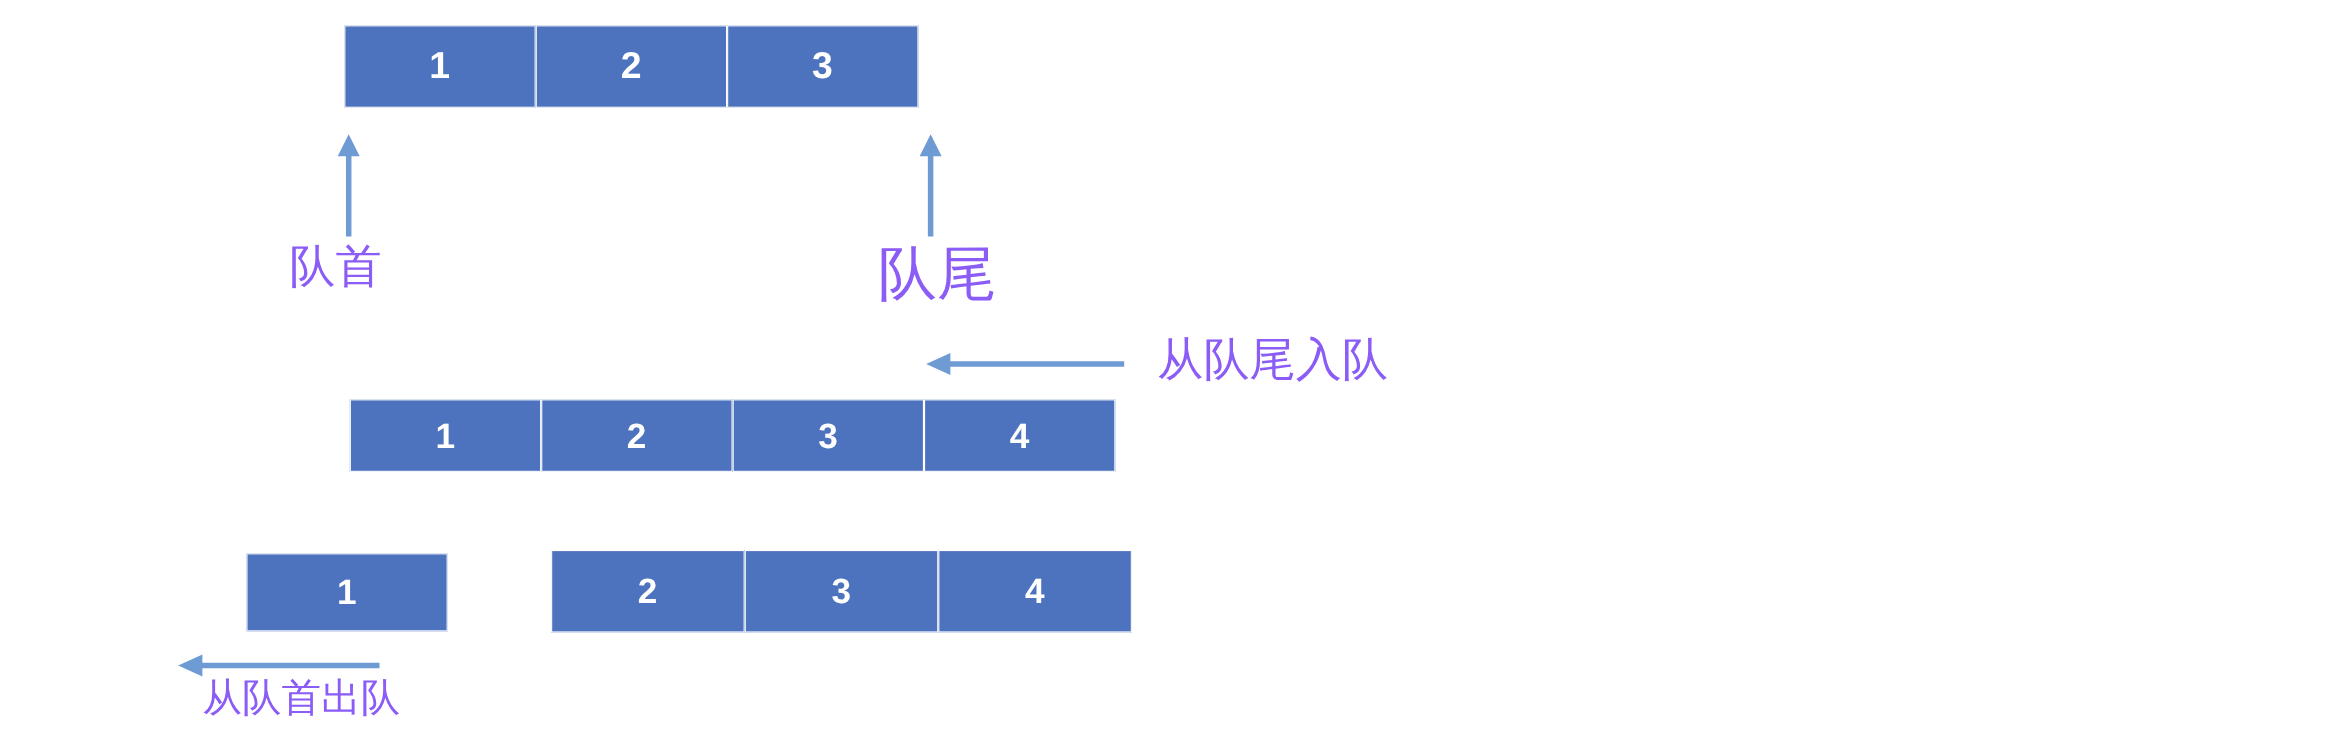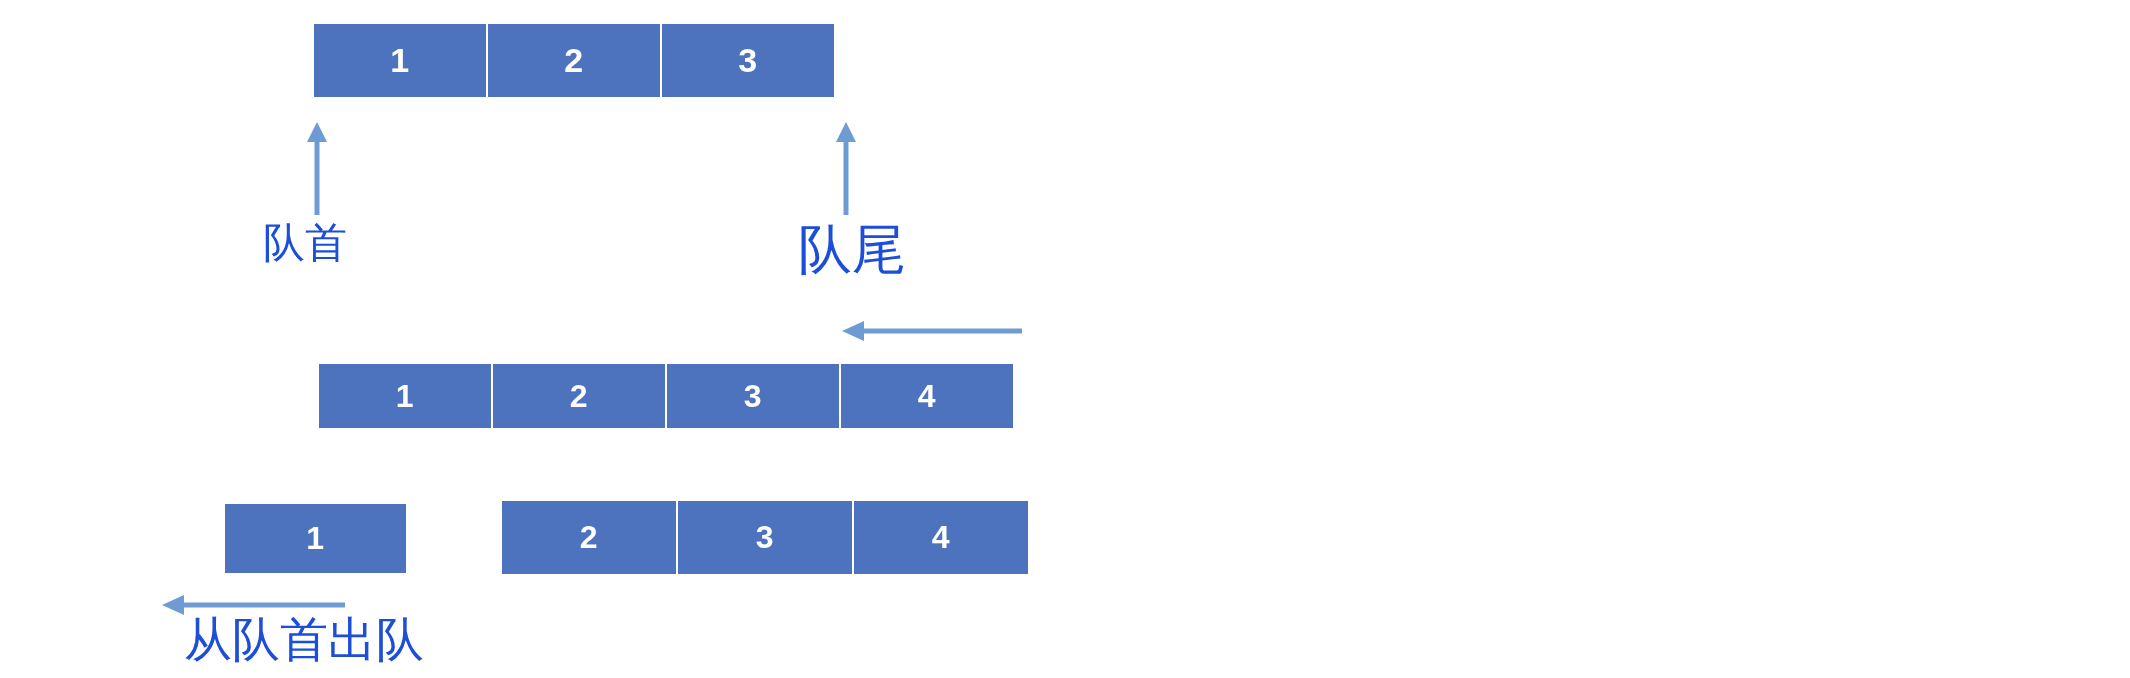--- a/index.html
+++ b/index.html
@@ -26,22 +26,22 @@
     font-weight: bold;
     display: flex;
     align-items: center;
     justify-content: center;
     letter-spacing: 0.5px;
   }
 
   
   .label {
     position: absolute;
-    color: #1d4ed8;
-    font-family: Liberation Sans, sans-serif;
+    color: #8b5cf6;
+    font-family: Liberation Serif, serif;
     white-space: nowrap;
     line-height: 1;
   }
 
   
   .arrow {
     position: absolute;
   }
   .arrow svg { display: block; overflow: visible; }
 </style>
@@ -71,33 +71,34 @@
   <div class="label" style="left:263px; top:222px; font-size:42px;">队首</div>
 
   <div class="label" style="left:798px; top:222px; font-size:54px;">队尾</div>
 
   <div class="arrow" style="left:840px; top:318px; width:182px; height:26px;">
     <svg width="182" height="26" viewBox="0 0 182 26">
       <line x1="182" y1="13" x2="22" y2="13" stroke="#6E9BD3" stroke-width="5"></line>
       <polygon points="2,13 24,3 24,23" fill="#6E9BD3"></polygon>
     </svg>
   </div>
+  <div class="label" style="left:1052px; top:307px; font-size:42px;">从队尾入队</div>
 
   <div class="cell" style="left:318px; top:363px; width:174px; height:66px; font-size:32px;">1</div>
   <div class="cell" style="left:492px; top:363px; width:174px; height:66px; font-size:32px;">2</div>
   <div class="cell" style="left:666px; top:363px; width:174px; height:66px; font-size:32px;">3</div>
   <div class="cell" style="left:840px; top:363px; width:174px; height:66px; font-size:32px;">4</div>
 
   <div class="cell" style="left:224px; top:503px; width:183px; height:71px; font-size:32px;">1</div>
 
   <div class="cell" style="left:501px; top:500px; width:176px; height:75px; font-size:32px;">2</div>
   <div class="cell" style="left:677px; top:500px; width:176px; height:75px; font-size:32px;">3</div>
   <div class="cell" style="left:853px; top:500px; width:176px; height:75px; font-size:32px;">4</div>
 
   <div class="arrow" style="left:160px; top:592px; width:185px; height:26px;">
     <svg width="185" height="26" viewBox="0 0 185 26">
       <line x1="185" y1="13" x2="22" y2="13" stroke="#6E9BD3" stroke-width="5"></line>
       <polygon points="2,13 24,3 24,23" fill="#6E9BD3"></polygon>
     </svg>
   </div>
-  <div class="label" style="left:184px; top:616px; font-size:48px;">从队首出队</div>
+  <div class="label" style="left:184px; top:616px; font-size:36px;">从队首出队</div>
 
 </div>
 
 </body></html>

